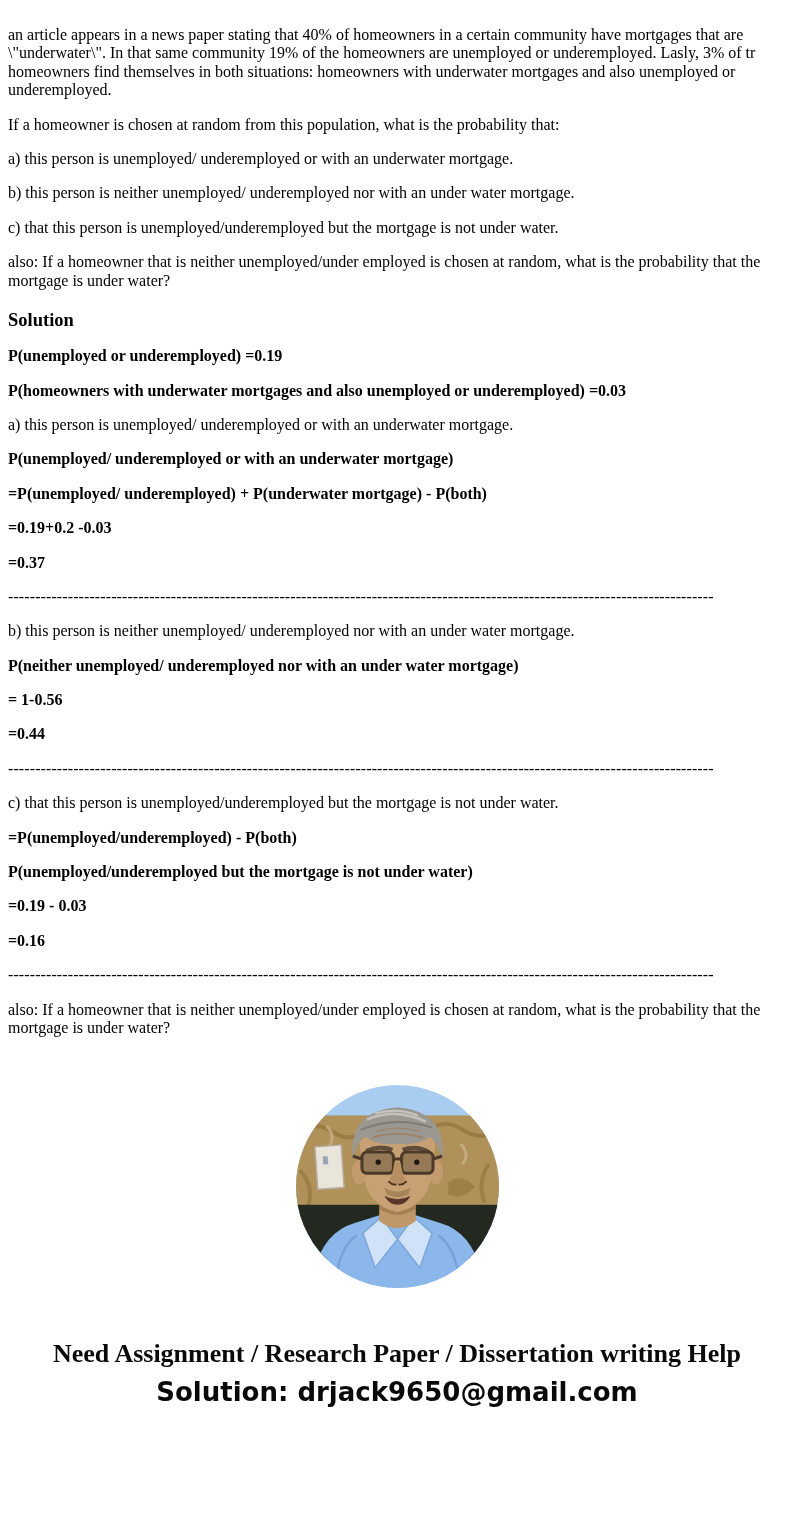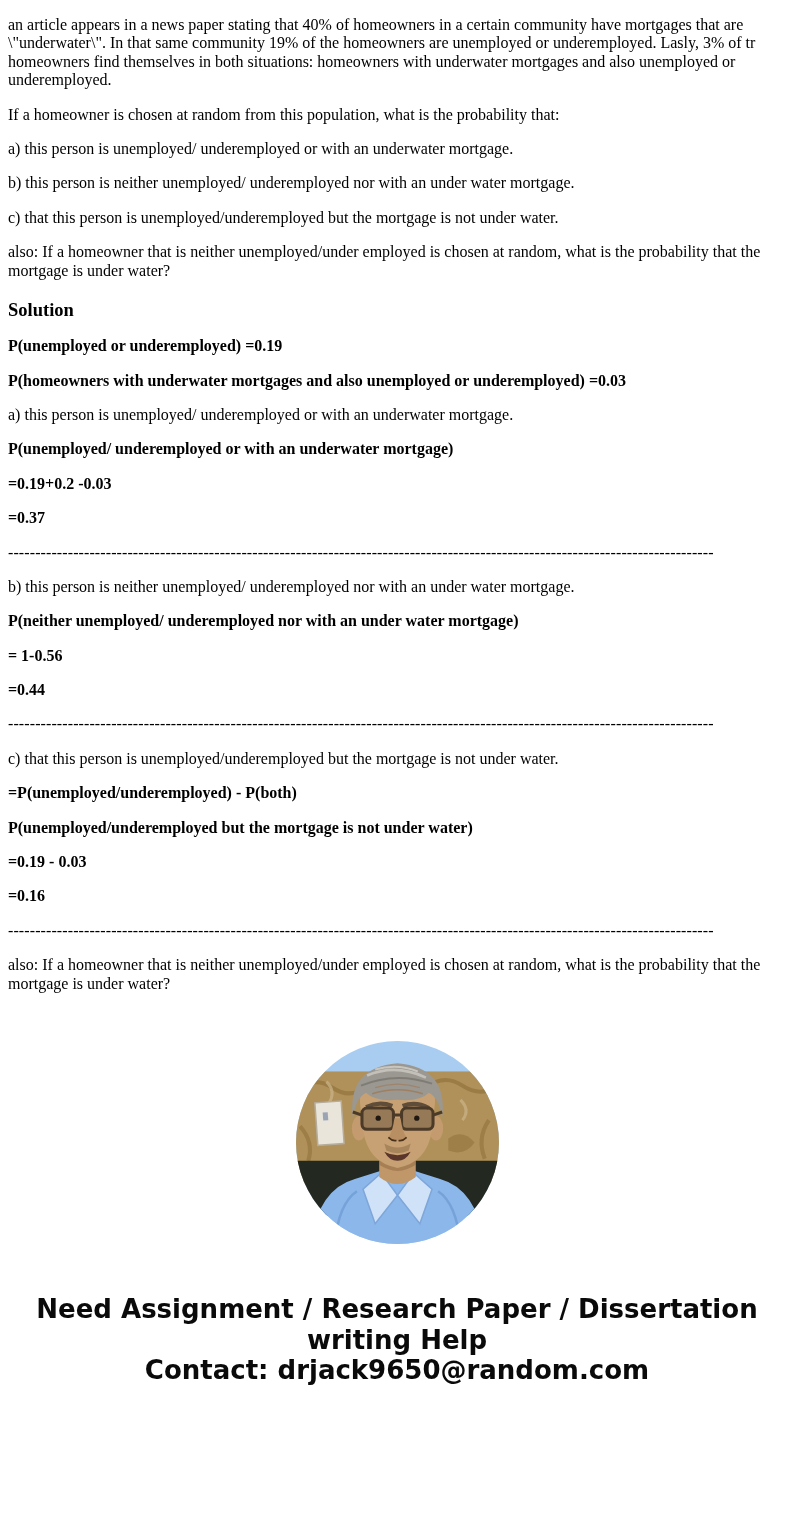--- a/index.html
+++ b/index.html
@@ -8,21 +8,21 @@
     min-height: 1523px;
     box-sizing: border-box;
     padding: 8px 8px 24px 8px;
     font-family: "Liberation Serif", "DejaVu Serif", serif;
     font-size: 16px;
     line-height: 1.15;
     color: #000000;
     background: #ffffff;
   }
   .page p { margin: 16px 0; }
-  .page p.first { margin-top: 8px; }
+  .page p.first { margin-top: 18px; }
   .b { font-weight: bold; }
   h3.sol {
     font-family: inherit;
     font-size: 18.5px;
     font-weight: bold;
     margin: 20px 0 12px 0;
   }
   p.sep {
     letter-spacing: 0.1px;
     white-space: nowrap;
@@ -34,41 +34,42 @@
   }
   .footer {
     margin-top: 46px;
     text-align: center;
     font-family: "DejaVu Sans", "Liberation Sans", sans-serif;
     font-weight: bold;
     font-size: 26px;
     line-height: 1.16;
     color: #0a0a0a;
   }
-  .footer .help { max-width: 760px; margin: 0 auto; }
+  .footer .help { max-width: 760px; margin: 8px auto; font-family: Liberation Serif, serif; }
 </style>
 </head>
 <body>
 
 <div class="page">
 
   <p class="first">an article appears in a news paper stating that 40% of homeowners in a certain community have mortgages that are \"underwater\". In that same community 19% of the homeowners are unemployed or underemployed. Lasly, 3% of tr homeowners find themselves in both situations: homeowners with underwater mortgages and also unemployed or underemployed.</p>
   <p>If a homeowner is chosen at random from this population, what is the probability that:</p>
   <p>a) this person is unemployed/ underemployed or with an underwater mortgage.</p>
   <p>b) this person is neither unemployed/ underemployed nor with an under water mortgage.</p>
   <p>c) that this person is unemployed/underemployed but the mortgage is not under water.</p>
   <p>also: If a homeowner that is neither unemployed/under employed is chosen at random, what is the probability that the mortgage is under water?</p>
 
   <h3 class="sol">Solution</h3>
 
   <p class="b">P(unemployed or underemployed) =0.19</p>
   <p class="b">P(homeowners with underwater mortgages and also unemployed or underemployed) =0.03</p>
 
   <p>a) this person is unemployed/ underemployed or with an underwater mortgage.</p>
   <p class="b">P(unemployed/ underemployed or with an underwater mortgage)</p>
+  <p class="b">=P(unemployed/ underemployed) + P(underwater mortgage) - P(both)</p>
   <p class="b">=0.19+0.2 -0.03</p>
   <p class="b">=0.37</p>
 
   <p class="sep">----------------------------------------------------------------------------------------------------------------------------------</p>
 
   <p>b) this person is neither unemployed/ underemployed nor with an under water mortgage.</p>
   <p class="b">P(neither unemployed/ underemployed nor with an under water mortgage)</p>
   <p class="b">= 1-0.56</p>
   <p class="b">=0.44</p>
 
@@ -151,16 +152,16 @@
 
         <path d="M87,101 q13,8 26,0 l-2,7 q-11,5 -22,0 z" fill="#8a6844" opacity="0.5"></path>
 
         <path d="M87,109 q13,7 26,0 q-5,9 -13,9 q-8,0 -13,-9 z" fill="#59352a"></path>
       </g>
     </svg>
   </figure>
 
   <div class="footer">
     <div class="help">Need Assignment / Research Paper / Dissertation writing Help</div>
-    <div>Contact: drjack9650@random.com</div>
+    <div>Solution: drjack9650@gmail.com</div>
   </div>
 
 </div>
 
 </body></html>

